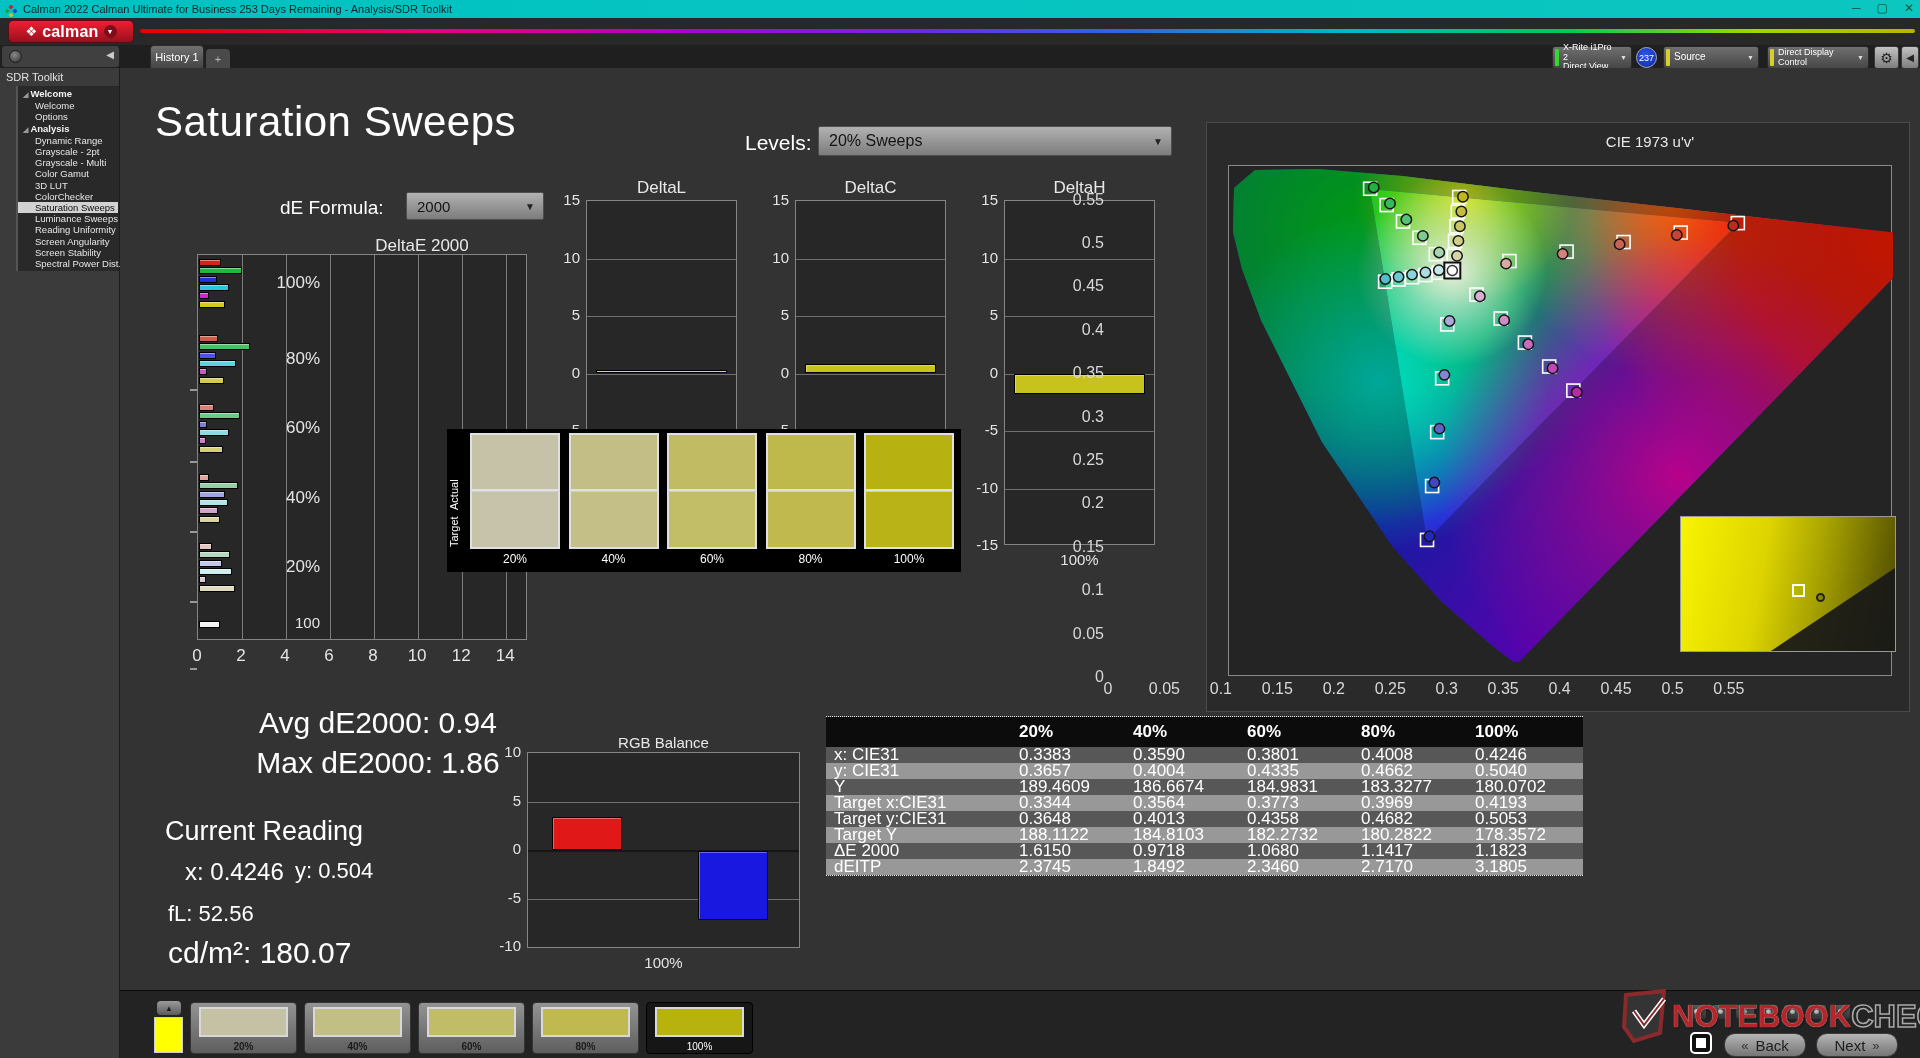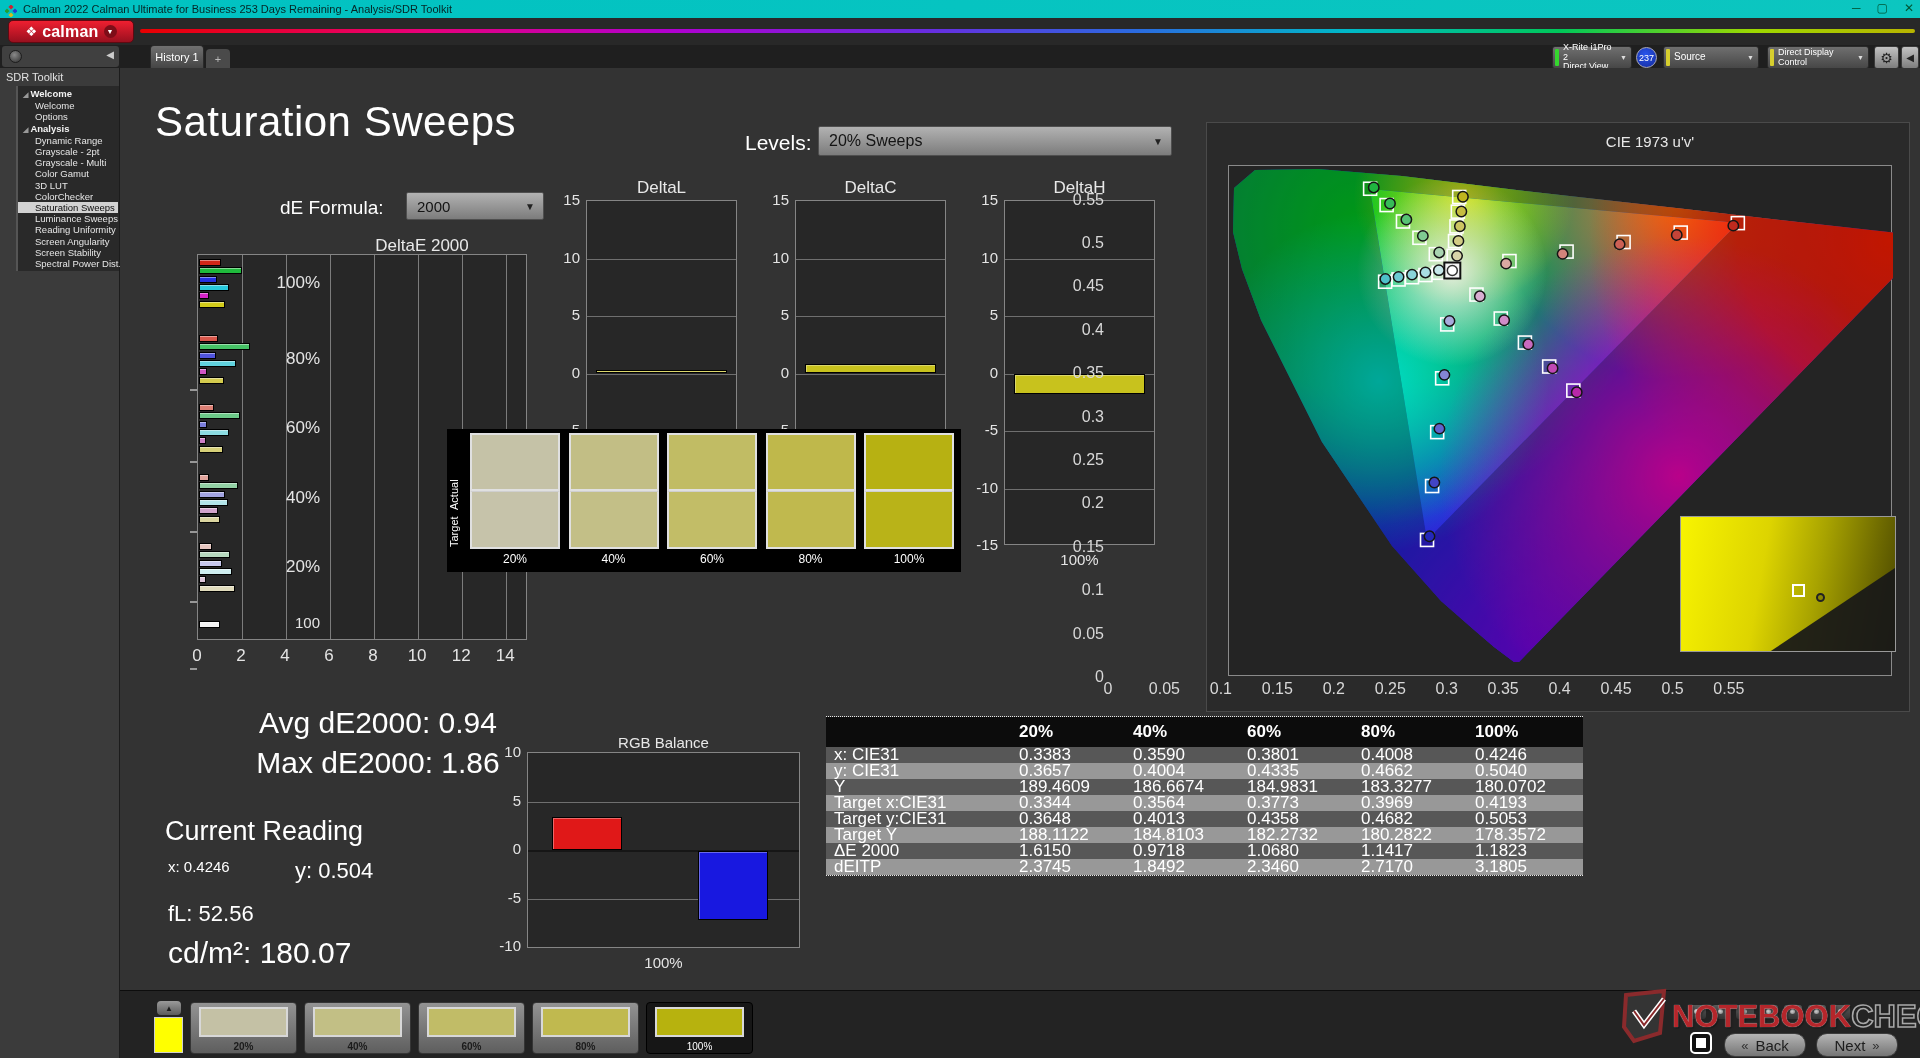--- a/index.html
+++ b/index.html
@@ -521,21 +521,21 @@
       </div>
     <div class="inset">
       <div class="dark"></div>
       <div class="tsq"></div>
       <div class="mpt"></div>
     </div>
 
     <div class="bigread" style="left:48px;top:638px;width:420px;text-align:center;font-size:30px;">Avg dE2000: 0.94</div>
     <div class="bigread" style="left:48px;top:678px;width:420px;text-align:center;font-size:30px;">Max dE2000: 1.86</div>
     <div class="bigread" style="left:45px;top:748px;font-size:27px;">Current Reading</div>
-    <div class="bigread" style="left:48px;top:790px;font-size:15px;">x: 0.4246</div>
+    <div class="bigread" style="left:65px;top:790px;font-size:24px;">x: 0.4246</div>
     <div class="bigread" style="left:175px;top:790px;font-size:22px;">y: 0.504</div>
     <div class="bigread" style="left:48px;top:833px;font-size:22px;">fL: 52.56</div>
     <div class="bigread" style="left:48px;top:868px;font-size:30px;">cd/m²: 180.07</div>
 
     <div class="charttitle" style="left:407px;top:666px;width:273px;font-size:15px;">RGB Balance</div>
     <div class="plot" id="rgbPlot" style="left:407px;top:684px;width:273px;height:196px;">
         <div class="gline-h" style="top: 48.5px;"></div>
         <div class="gline-h" style="top: 97px; background: rgb(22, 22, 22); height: 2px;"></div>
         <div class="gline-h" style="top: 145.5px;"></div>
         <div class="bar-v" style="left: 24px; width: 70px; top: 64.02px; height: 32.98px; background: rgb(224, 24, 24);"></div>

